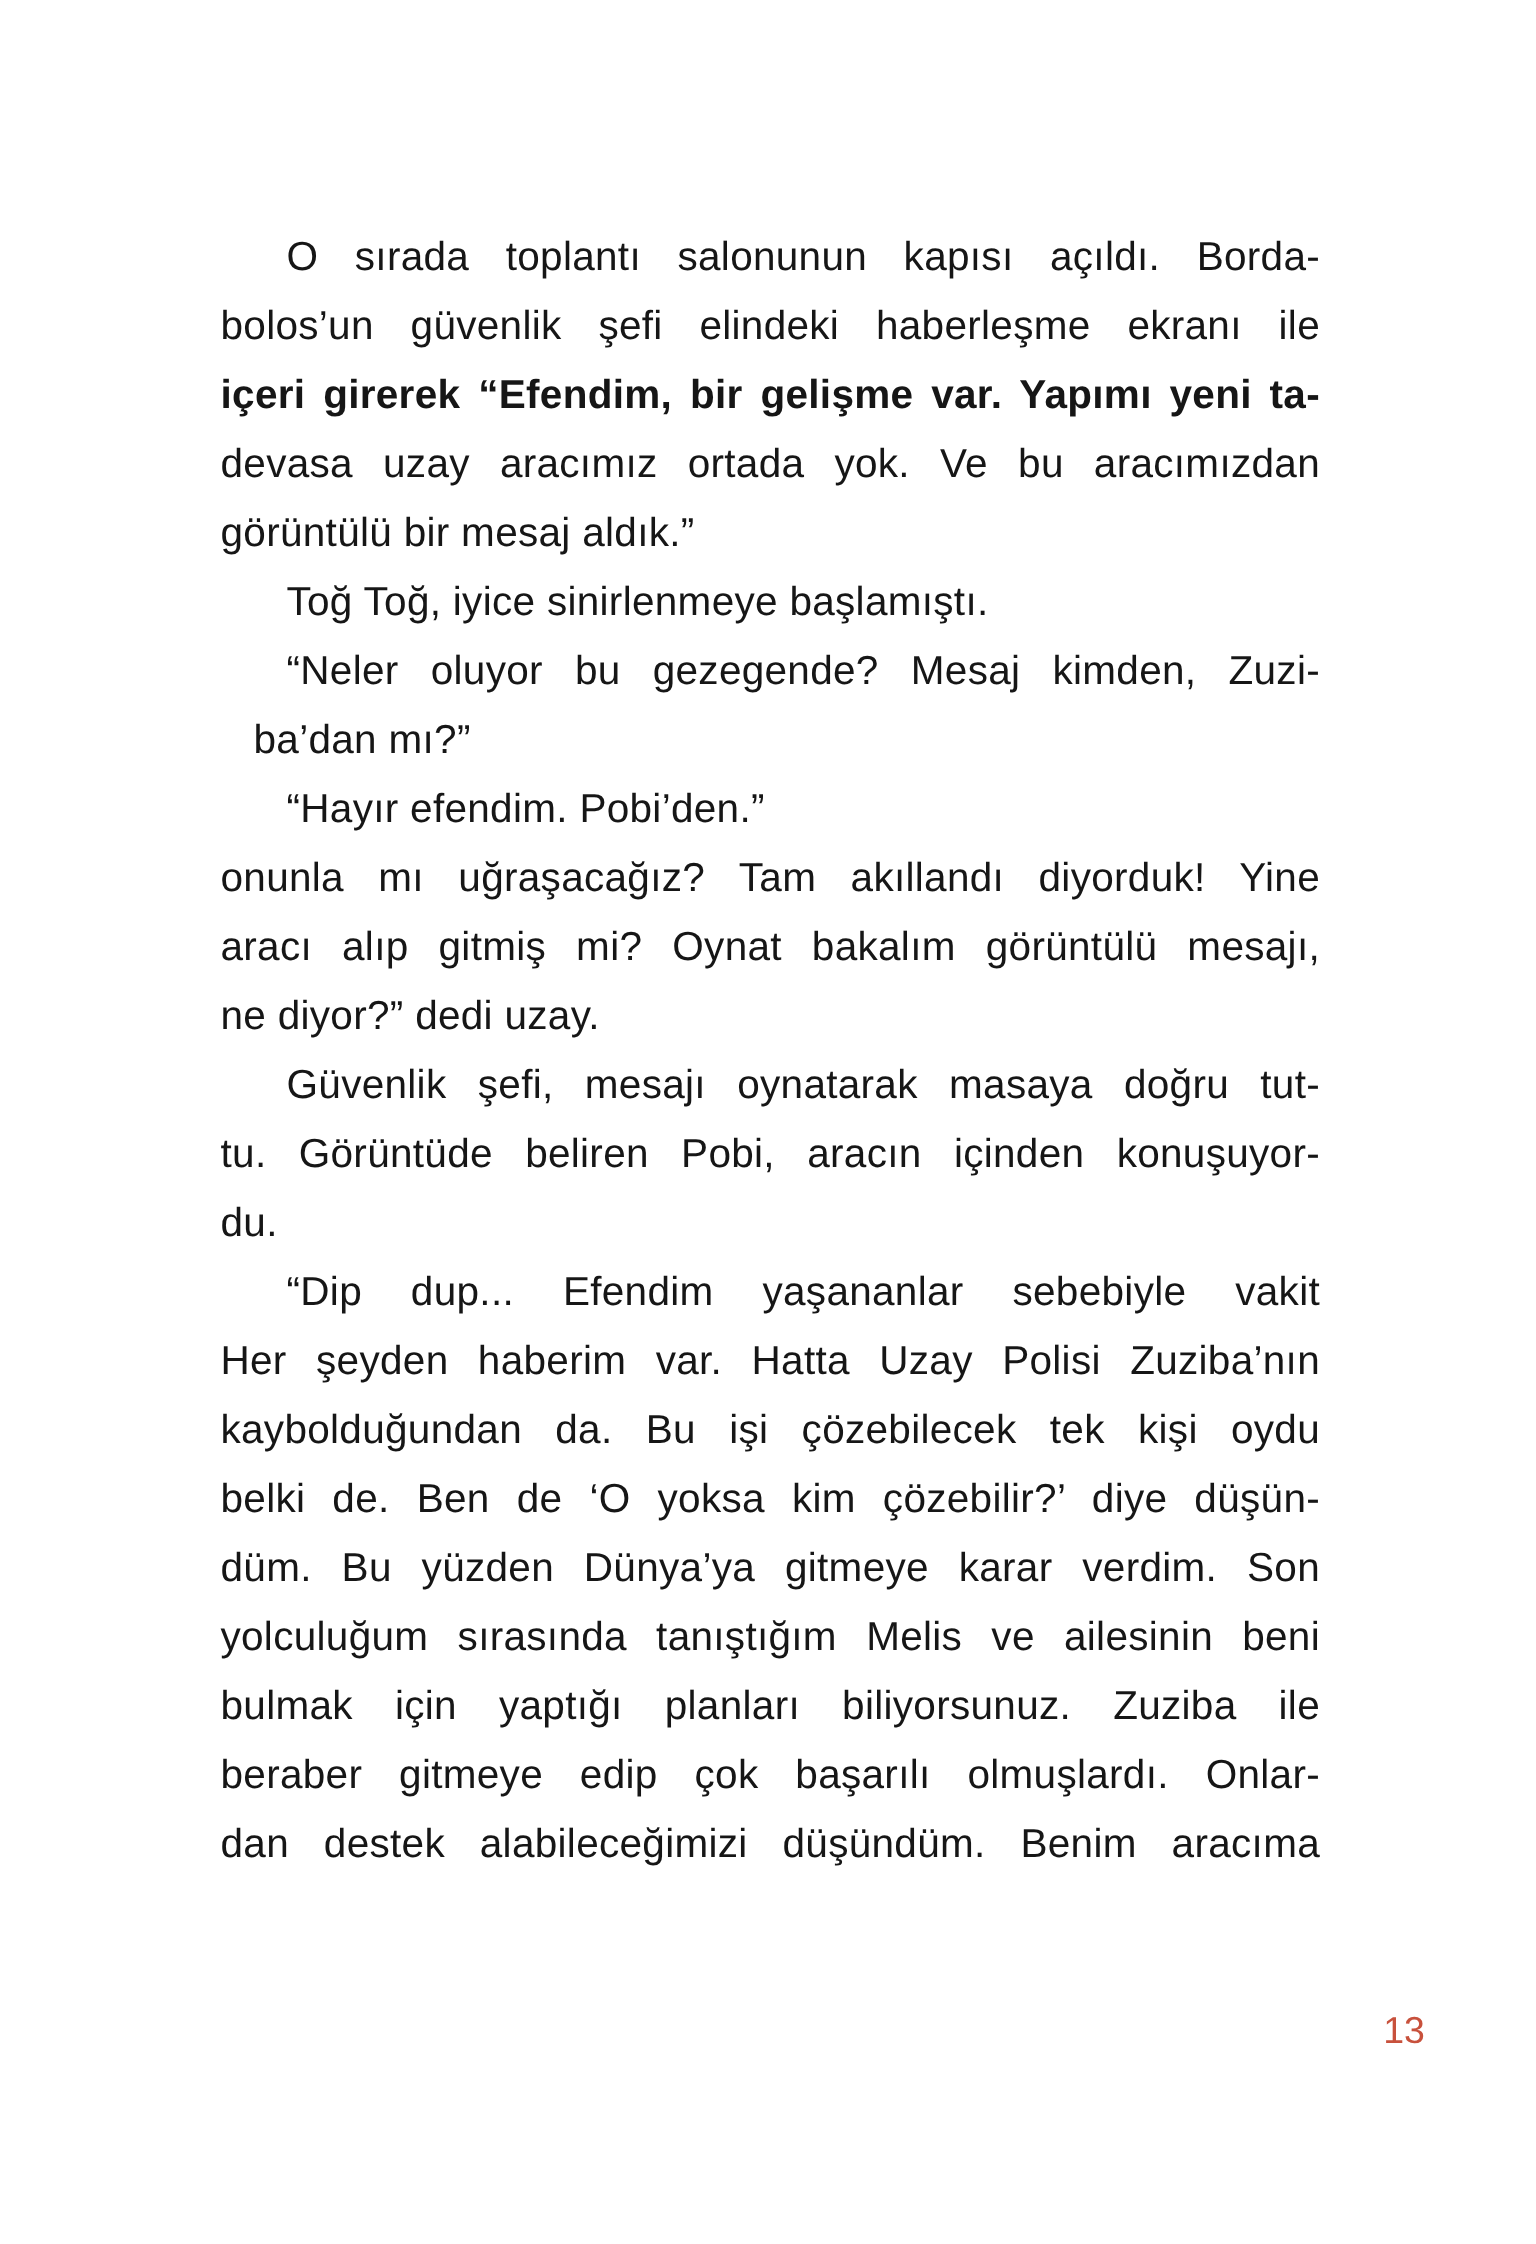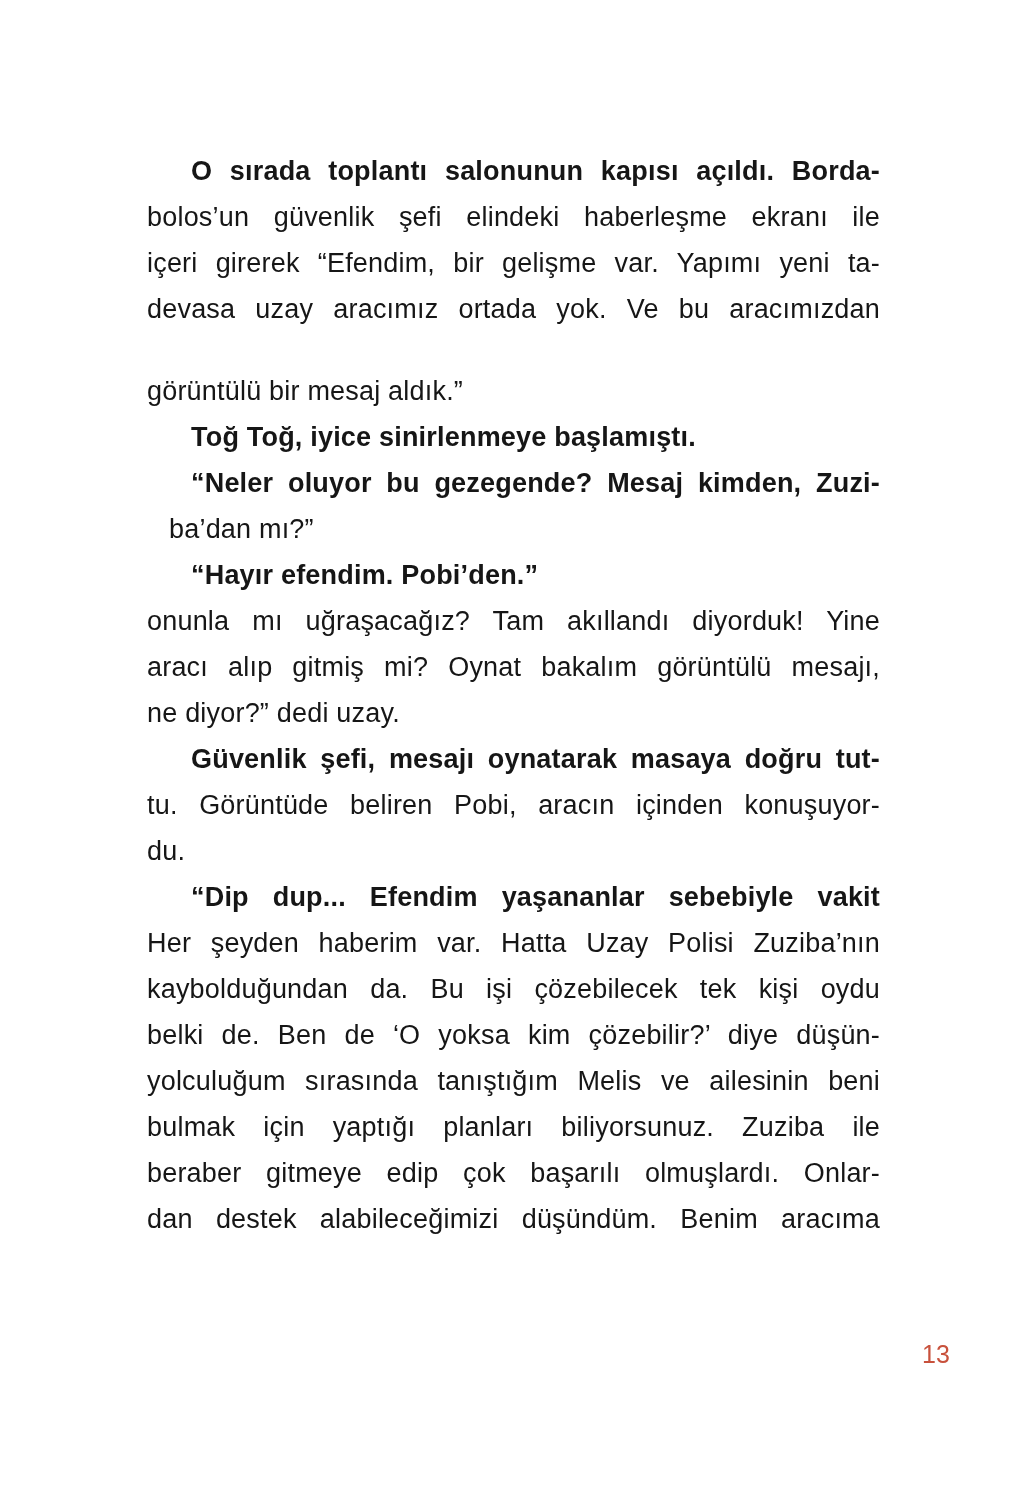--- a/index.html
+++ b/index.html
@@ -29,55 +29,55 @@
     text-align: left;
     letter-spacing: 0.2px;
     white-space: normal;
   }
   .line.justify {
     text-align: justify;
     text-align-last: justify;
   }
   .line.indent {
     text-indent: 44px;
-    font-weight: bold;
   }
   .page-number {
     position: absolute;
     left: 916px;
     top: 1338px;
     width: 40px;
     text-align: center;
     font-size: 25px;
     line-height: 32px;
   }
 </style>
 </head>
 <body>
 
 <div class="page" style="background: rgb(255, 255, 255);">
   <div class="text-block">
       <div class="line indent justify" style="color: rgb(22, 22, 22);">O sırada toplantı salonunun kapısı açıldı. Borda-</div>
       <div class="line justify" style="color: rgb(22, 22, 22);">bolos’un güvenlik şefi elindeki haberleşme ekranı ile</div>
-      <div class="line justify" style="color: rgb(22, 22, 22);">içeri girerek “Efendim, bir gelişme var. Yapımı yeni ta-</div>
+      <div class="line justify" style="color: rgb(22, 22, 22); font-weight: bold;">içeri girerek “Efendim, bir gelişme var. Yapımı yeni ta-</div>
       <div class="line justify" style="color: rgb(22, 22, 22);">devasa uzay aracımız ortada yok. Ve bu aracımızdan</div>
-      <div class="line" style="color: rgb(22, 22, 22); margin-top: 36px;">görüntülü bir mesaj aldık.”</div>
+      <div class="line" style="color: rgb(22, 22, 22);">görüntülü bir mesaj aldık.”</div>
       <div class="line indent" style="color: rgb(22, 22, 22);">Toğ Toğ, iyice sinirlenmeye başlamıştı.</div>
       <div class="line indent justify" style="color: rgb(22, 22, 22);">“Neler oluyor bu gezegende? Mesaj kimden, Zuzi-</div>
       <div class="line" style="color: rgb(22, 22, 22); margin-left: 22px;">ba’dan mı?”</div>
       <div class="line indent" style="color: rgb(22, 22, 22);">“Hayır efendim. Pobi’den.”</div>
       <div class="line justify" style="color: rgb(22, 22, 22);">onunla mı uğraşacağız? Tam akıllandı diyorduk! Yine</div>
       <div class="line justify" style="color: rgb(22, 22, 22);">aracı alıp gitmiş mi? Oynat bakalım görüntülü mesajı,</div>
       <div class="line" style="color: rgb(22, 22, 22);">ne diyor?” dedi uzay.</div>
       <div class="line indent justify" style="color: rgb(22, 22, 22);">Güvenlik şefi, mesajı oynatarak masaya doğru tut-</div>
       <div class="line justify" style="color: rgb(22, 22, 22);">tu. Görüntüde beliren Pobi, aracın içinden konuşuyor-</div>
       <div class="line" style="color: rgb(22, 22, 22);">du.</div>
       <div class="line indent justify" style="color: rgb(22, 22, 22);">“Dip dup... Efendim yaşananlar sebebiyle vakit</div>
       <div class="line justify" style="color: rgb(22, 22, 22);">Her şeyden haberim var. Hatta Uzay Polisi Zuziba’nın</div>
       <div class="line justify" style="color: rgb(22, 22, 22);">kaybolduğundan da. Bu işi çözebilecek tek kişi oydu</div>
       <div class="line justify" style="color: rgb(22, 22, 22);">belki de. Ben de ‘O yoksa kim çözebilir?’ diye düşün-</div>
+      <div class="line justify" style="color: rgb(22, 22, 22);">düm. Bu yüzden Dünya’ya gitmeye karar verdim. Son</div>
       <div class="line justify" style="color: rgb(22, 22, 22);">yolculuğum sırasında tanıştığım Melis ve ailesinin beni</div>
       <div class="line justify" style="color: rgb(22, 22, 22);">bulmak için yaptığı planları biliyorsunuz. Zuziba ile</div>
       <div class="line justify" style="color: rgb(22, 22, 22);">beraber gitmeye edip çok başarılı olmuşlardı. Onlar-</div>
       <div class="line justify" style="color: rgb(22, 22, 22);">dan destek alabileceğimizi düşündüm. Benim aracıma</div>
     </div>
   <div class="page-number" style="color: rgb(200, 81, 60);">13</div>
 </div>
 
 </body></html>

